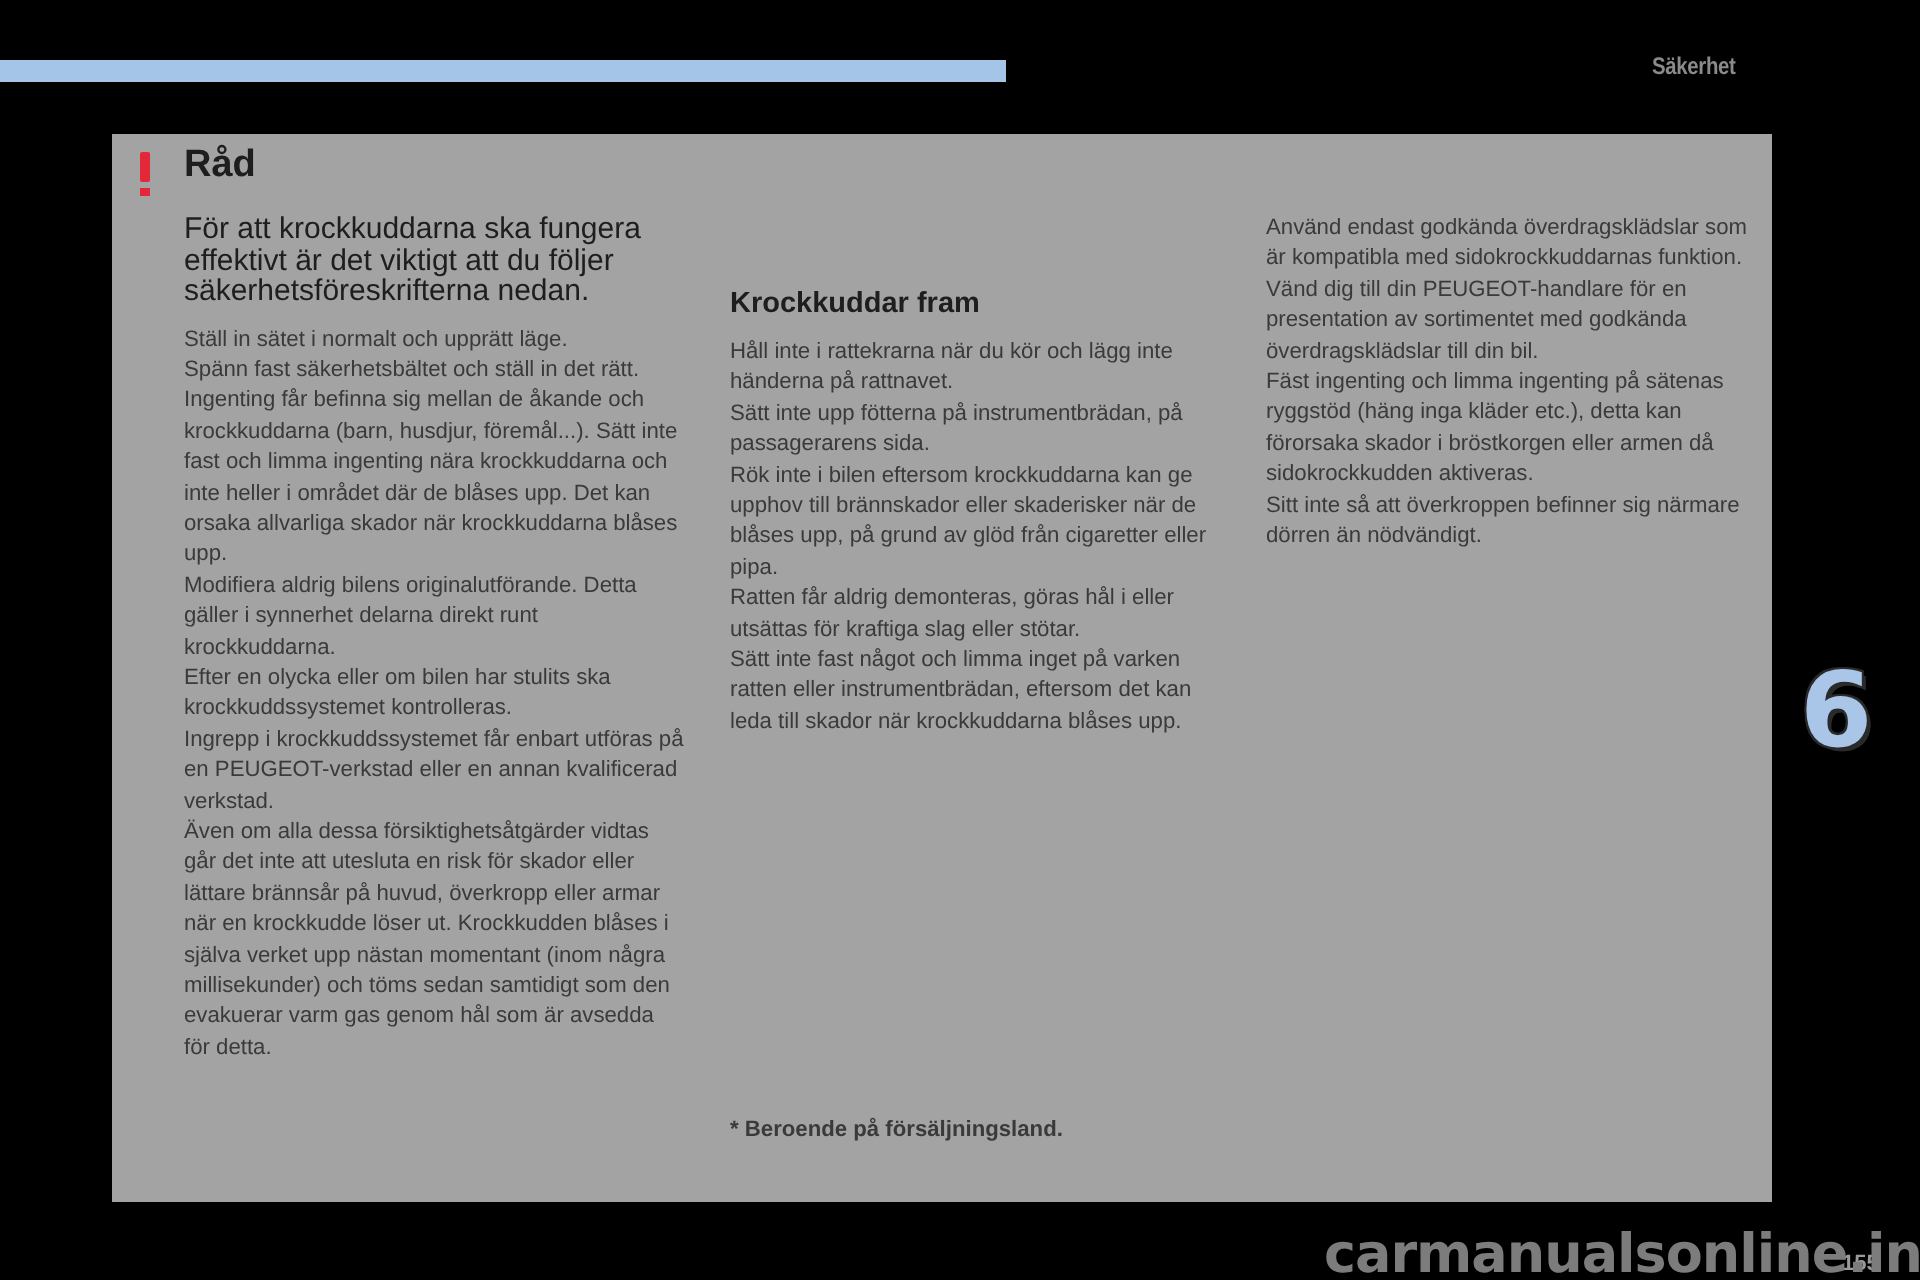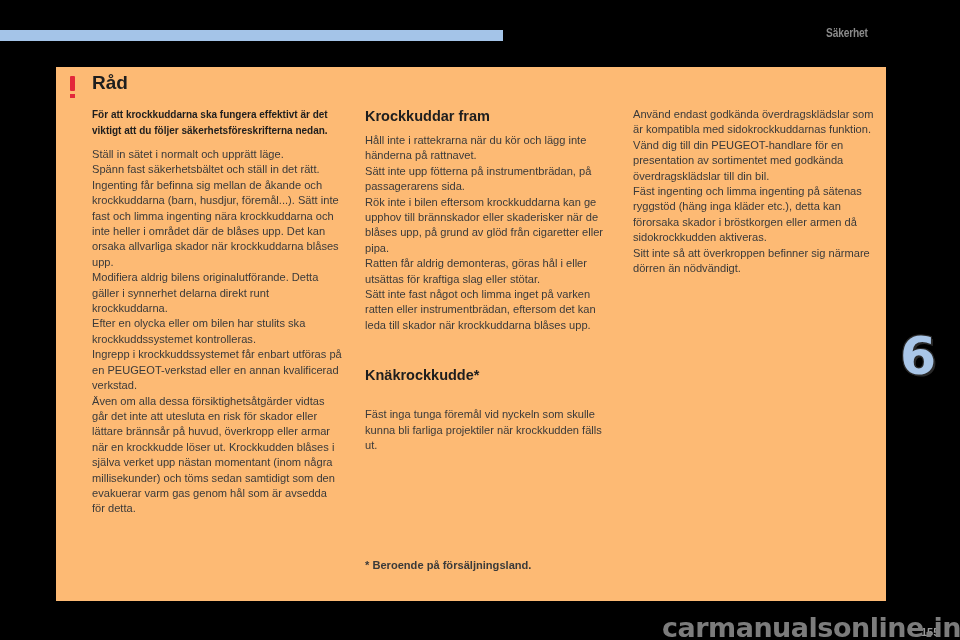--- a/index.html
+++ b/index.html
@@ -1,28 +1,28 @@
 <!DOCTYPE html>
 <html><head>
 <meta charset="utf-8">
 <style>
   html, body { margin:0; padding:0; }
   body { width:960px; height:640px; background:#000; position:relative; overflow:hidden; font-family:"Liberation Sans", sans-serif; }
   .topbar { position:absolute; left:0; top:30px; width:503px; height:11px; background:#a4c4e8; }
   .section-title { position:absolute; left:826px; top:26px; font-size:12px; font-weight:bold; color:#8a8a8a; letter-spacing:-0.2px; font-family:"Liberation Sans", sans-serif; transform:scaleX(0.85); transform-origin:left; }
-  .panel { position:absolute; left:56px; top:67px; width:830px; height:534px; background:#fdba74; }
+  .panel { position:absolute; left:56px; top:67px; width:830px; height:534px; background:#a3a3a3; }
   .warn { position:absolute; left:14px; top:9px; width:6px; height:22px; }
   .warn .bar { position:absolute; left:0; top:0; width:5px; height:15px; background:#e3283a; border-radius:1px; }
   .warn .dot { position:absolute; left:0; top:18px; width:5px; height:4px; background:#e3283a; }
   .panel-title { position:absolute; left:36px; top:5px; font-size:19px; font-weight:bold; color:#1e1e1e; }
   .col { position:absolute; top:40px; color:#3a3a3a; font-size:11.1px; line-height:15.4px; }
   .col1 { left:36px; width:250px; }
-  .col2 { left:309px; width:250px; }
+  .col2 { left:309px; width:250px;margin-top:36px; }
   .col3 { left:577px; width:250px; }
-  .lead { font-size:10px; font-weight:bold; color:#1e1e1e; line-height:15.5px; margin:0 0 9px 0; }
+  .lead { font-size:15px; font-weight:normal; color:#1e1e1e; line-height:15.5px; margin:0 0 9px 0; }
   h2 { font-size:14.5px; font-weight:bold; color:#1e1e1e; margin:0 0 8px 0; line-height:18px; }
   p { margin:0; white-space:pre-line; }
   .gap { height:15px; }
   .footnote { position:absolute; left:309px; top:492px; font-size:11.1px; color:#3a3a3a;font-weight:bold; }
   .chapter { position:absolute; left:900px; top:326px; font-size:52px; font-weight:bold; color:#a9c6e8; font-family:"DejaVu Sans", sans-serif; text-shadow: 2px 2px 0 #2a2a2a, -1px -1px 0 #2a2a2a, 1px -1px 0 #2a2a2a, -1px 1px 0 #2a2a2a; line-height:60px; }
   .watermark { position:absolute; left:662px; top:612px; font-size:27px; font-weight:bold; color:#7c7c7c; letter-spacing:-0.5px; font-family:"DejaVu Sans", sans-serif; }
   .pagenum { position:absolute; left:921px; top:626px; font-size:11px; font-weight:bold; color:#9a9a9a; }
 </style>
 </head>
 <body>
@@ -49,23 +49,21 @@
   </div>
 
   <div class="col col2">
     <h2>Krockkuddar fram</h2>
     <p>Håll inte i rattekrarna när du kör och lägg inte händerna på rattnavet.
 Sätt inte upp fötterna på instrumentbrädan, på passagerarens sida.
 Rök inte i bilen eftersom krockkuddarna kan ge upphov till brännskador eller skaderisker när de blåses upp, på grund av glöd från cigaretter eller pipa.
 Ratten får aldrig demonteras, göras hål i eller utsättas för kraftiga slag eller stötar.
 Sätt inte fast något och limma inget på varken ratten eller instrumentbrädan, eftersom det kan leda till skador när krockkuddarna blåses upp.</p>
     <div style="height:33px"></div>
-    <h2>Knäkrockkudde*</h2>
     <div class="gap"></div>
-    <p>Fäst inga tunga föremål vid nyckeln som skulle kunna bli farliga projektiler när krockkudden fälls ut.</p>
   </div>
   <div class="footnote">* Beroende på försäljningsland.</div>
 
   <div class="col col3">
     <p>Använd endast godkända överdragsklädslar som är kompatibla med sidokrockkuddarnas funktion. Vänd dig till din PEUGEOT-handlare för en presentation av sortimentet med godkända överdragsklädslar till din bil.
 Fäst ingenting och limma ingenting på sätenas ryggstöd (häng inga kläder etc.), detta kan förorsaka skador i bröstkorgen eller armen då sidokrockkudden aktiveras.
 Sitt inte så att överkroppen befinner sig närmare dörren än nödvändigt.</p>
     <div style="height:34px"></div>
   </div>
 </div>

